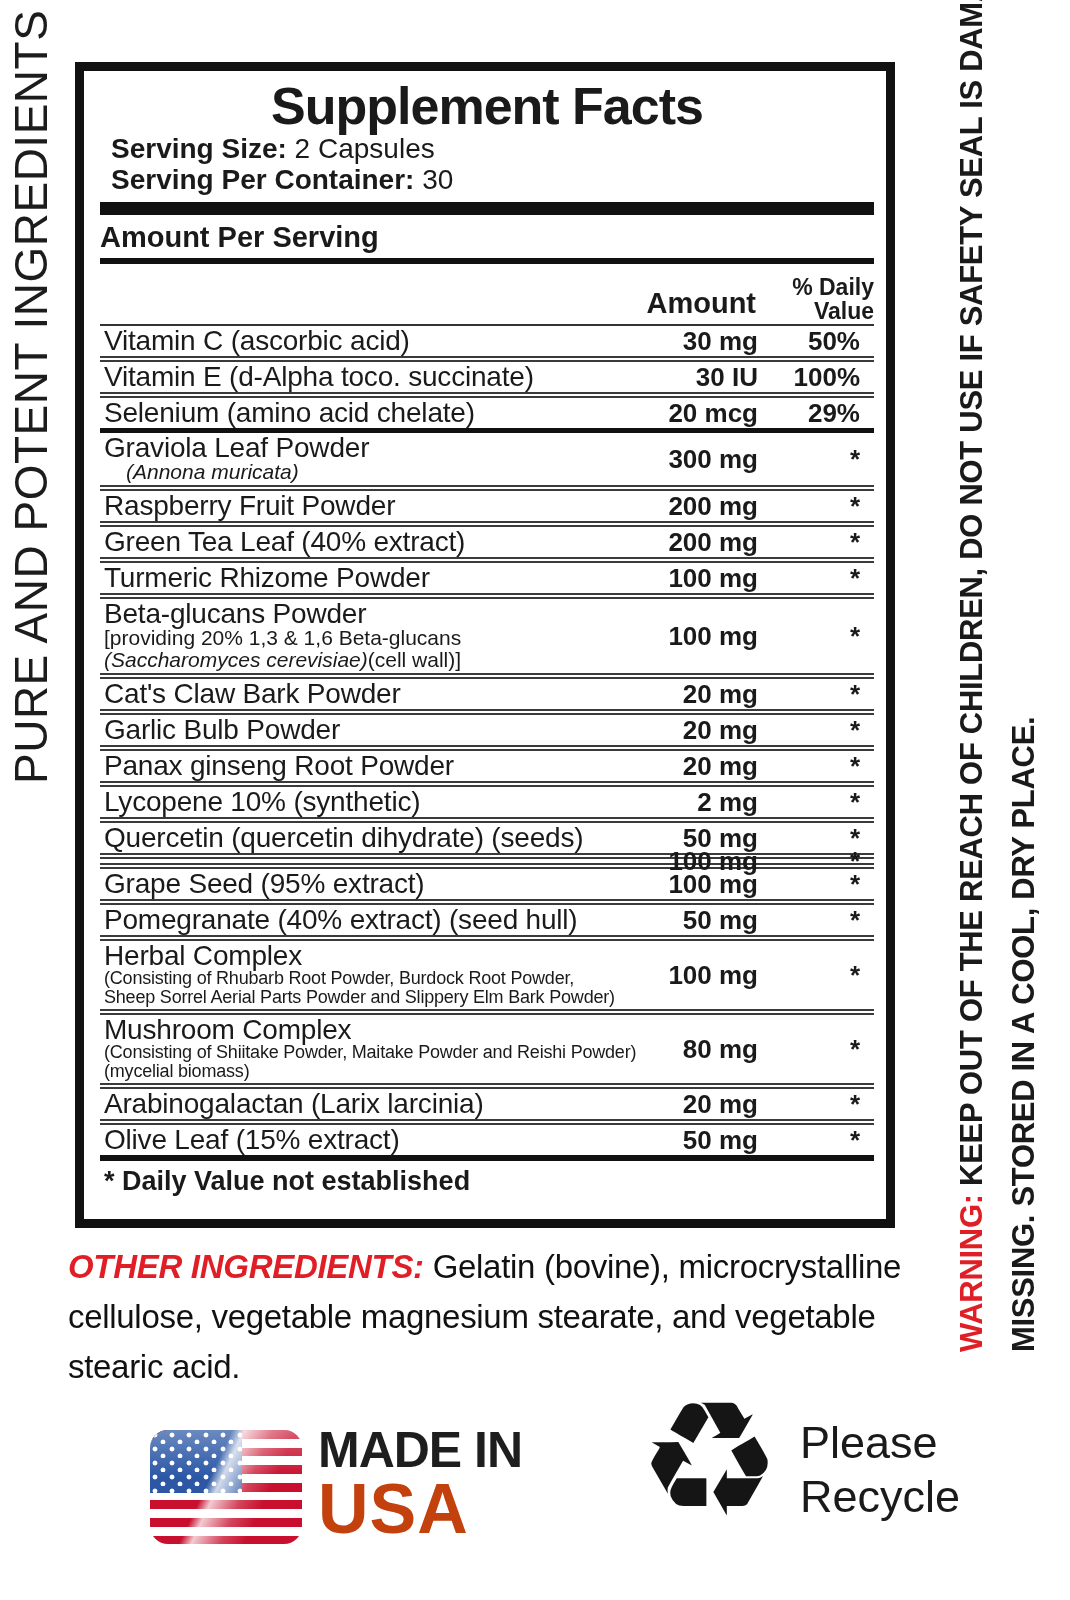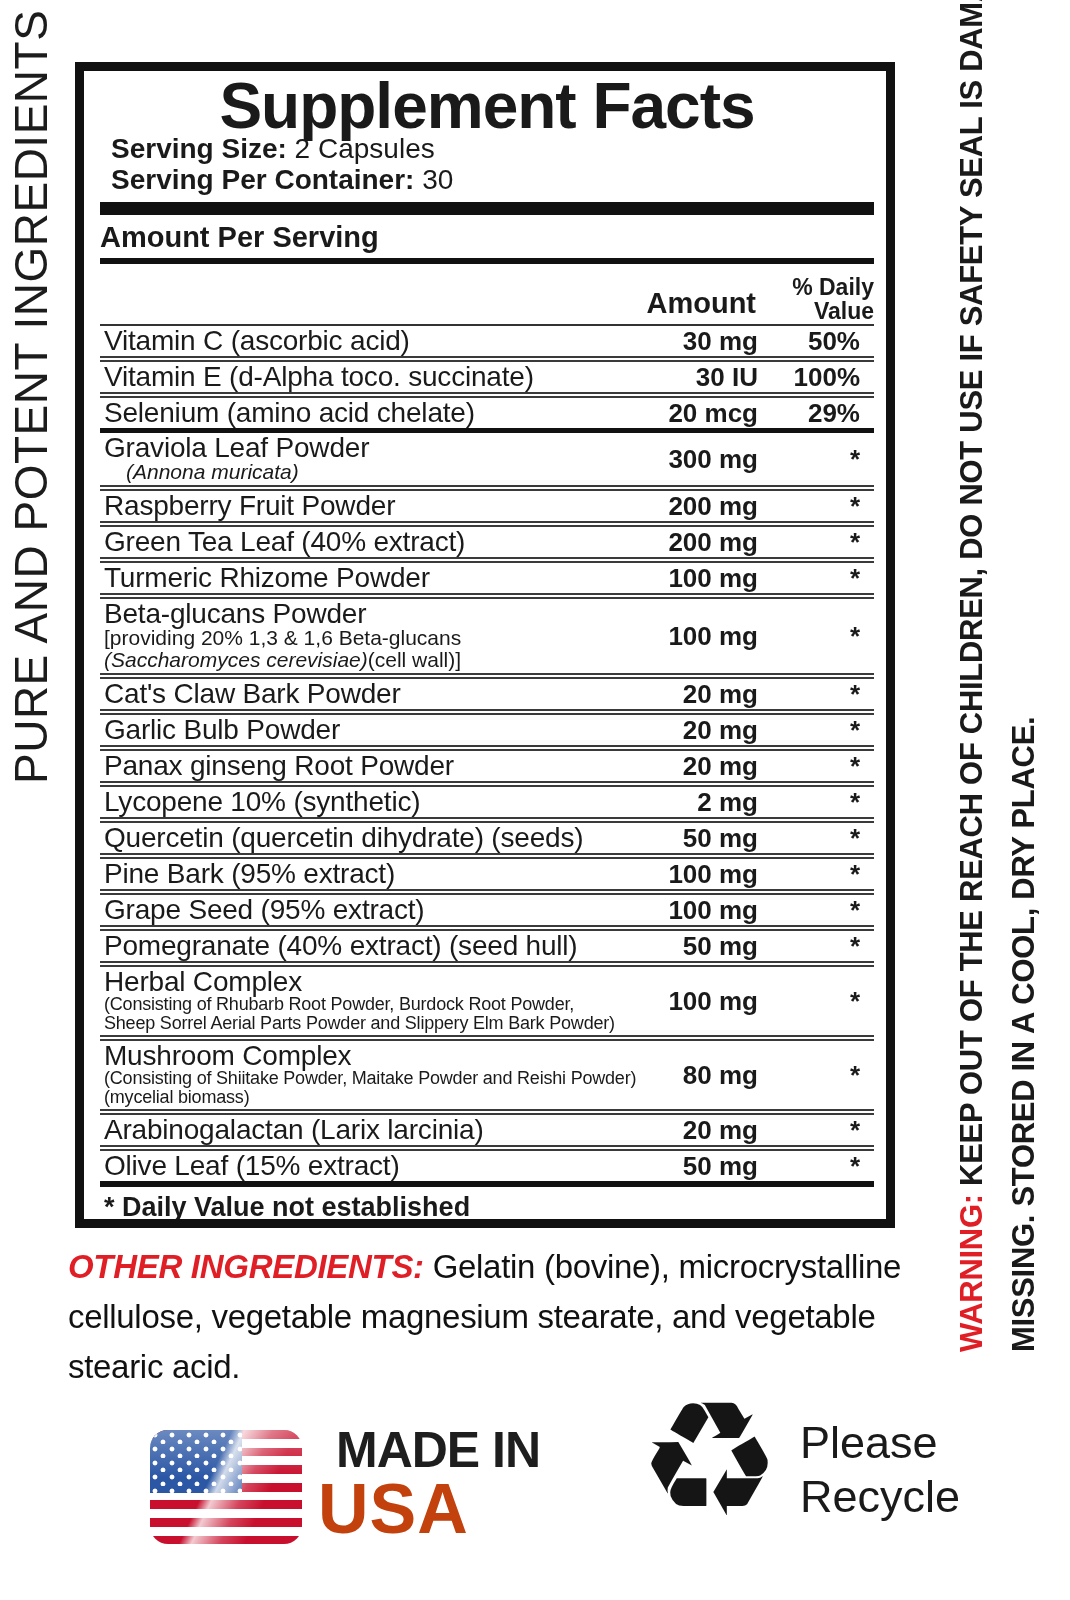--- a/index.html
+++ b/index.html
@@ -9,21 +9,21 @@
   #left-vert{left:4px;top:784px;width:702px;height:62px;transform:rotate(-90deg);
     transform-origin:0 0;font-size:46px;font-weight:400;letter-spacing:0.5px;color:#1c1c1c;white-space:nowrap;}
   
   #right-vert{left:946px;top:1352px;width:1284px;height:106px;transform:rotate(-90deg);
     transform-origin:0 0;font-weight:bold;font-size:31px;letter-spacing:-0.3px;white-space:nowrap;}
   #right-vert .vline{line-height:52px;}
   .red{color:#E01E26;}
   
   #sf-box{left:75px;top:62px;width:820px;height:1166px;border:9px solid #111;
     box-sizing:border-box;padding:6px 12px 4px 16px;background:#fff;overflow:hidden;}
-  #sf-title{text-align:center;font-size:64px;font-weight:bold;letter-spacing:-1px;line-height:54px;margin-top:2px;}
+  #sf-title{text-align:center;font-size:52px;font-weight:bold;letter-spacing:-1px;line-height:54px;margin-top:2px;}
   .serv{font-size:28px;line-height:31px;}
   .serv b{font-weight:bold;margin-left:11px;}
   .bar-thick{height:13px;background:#111;margin:7px 0 6px 0;}
   #aps{font-size:29px;font-weight:bold;line-height:32px;}
   .bar-med{height:6px;background:#111;margin:5px 0 4px 0;}
   #col-head{position:relative;height:56px;}
   #col-head .h-amount{position:absolute;right:118px;bottom:4px;font-weight:bold;font-size:29px;}
   #col-head .h-dv{position:absolute;right:0;bottom:1px;font-weight:bold;font-size:23px;line-height:24px;text-align:right;margin-left:44px;}
   .sep-single{height:0;border-top:2px solid #333;}
   .sep-double{height:2px;border-top:2px solid #3a3a3a;border-bottom:2px solid #3a3a3a;}
@@ -48,21 +48,21 @@
   #flag{left:150px;top:1430px;width:152px;height:114px;border-radius:18px;overflow:hidden;
     background:repeating-linear-gradient(#C8102E 0 8.8px,#ffffff 8.8px 17.6px);}
   #flag .canton{position:absolute;left:0;top:0;width:92px;height:63px;background:#2B57A5;
     background-image:radial-gradient(circle at 5px 5px,#fff 2px,rgba(255,255,255,0) 2.8px),
                      radial-gradient(circle at 13px 12px,#fff 2px,rgba(255,255,255,0) 2.8px);
     background-size:17px 14px;}
   #flag .gloss{position:absolute;left:0;top:0;width:100%;height:100%;
     background:linear-gradient(115deg,rgba(255,255,255,0) 40%,rgba(255,255,255,.78) 46%,rgba(255,255,255,.22) 60%,rgba(255,255,255,0) 72%),
                linear-gradient(rgba(255,255,255,.30),rgba(255,255,255,0) 42%);}
   #madein{left:318px;top:1424px;}
-  #madein .l1{font-size:50px;line-height:52px;font-weight:600;letter-spacing:-1px;color:#1e1e1e;margin-left:18px;}
+  #madein .l1{font-size:50px;line-height:52px;font-weight:600;letter-spacing:-1px;color:#1e1e1e;}
   #madein .l2{font-size:70px;line-height:66px;font-weight:900;letter-spacing:1px;color:#c2410c;}
   #recycle{left:638px;top:1380px;font-family:"DejaVu Sans",sans-serif;font-size:160px;line-height:160px;color:#151515;}
   #please{left:800px;top:1416px;font-size:45px;line-height:54px;color:#1a1a1a;}
 </style>
 </head>
 <body>
 
 <div id="left-vert" class="abs">PURE AND POTENT INGREDIENTS</div>
 
 <div id="right-vert" class="abs">
@@ -161,21 +161,20 @@
         <div class="dv">*</div>
       </div>
       <div class="sep-double"></div>
       <div class="row">
         <div class="rname">Quercetin (quercetin dihydrate) (seeds)</div>
         <div class="amt">50 mg</div>
         <div class="dv">*</div>
       </div>
       <div class="sep-double"></div>
       <div class="row">
-        <div class="rname">Pine Bark (95% extract)</div>
         <div class="amt">100 mg</div>
         <div class="dv">*</div>
       </div>
       <div class="sep-double"></div>
       <div class="row">
         <div class="rname">Grape Seed (95% extract)</div>
         <div class="amt">100 mg</div>
         <div class="dv">*</div>
       </div>
       <div class="sep-double"></div>

